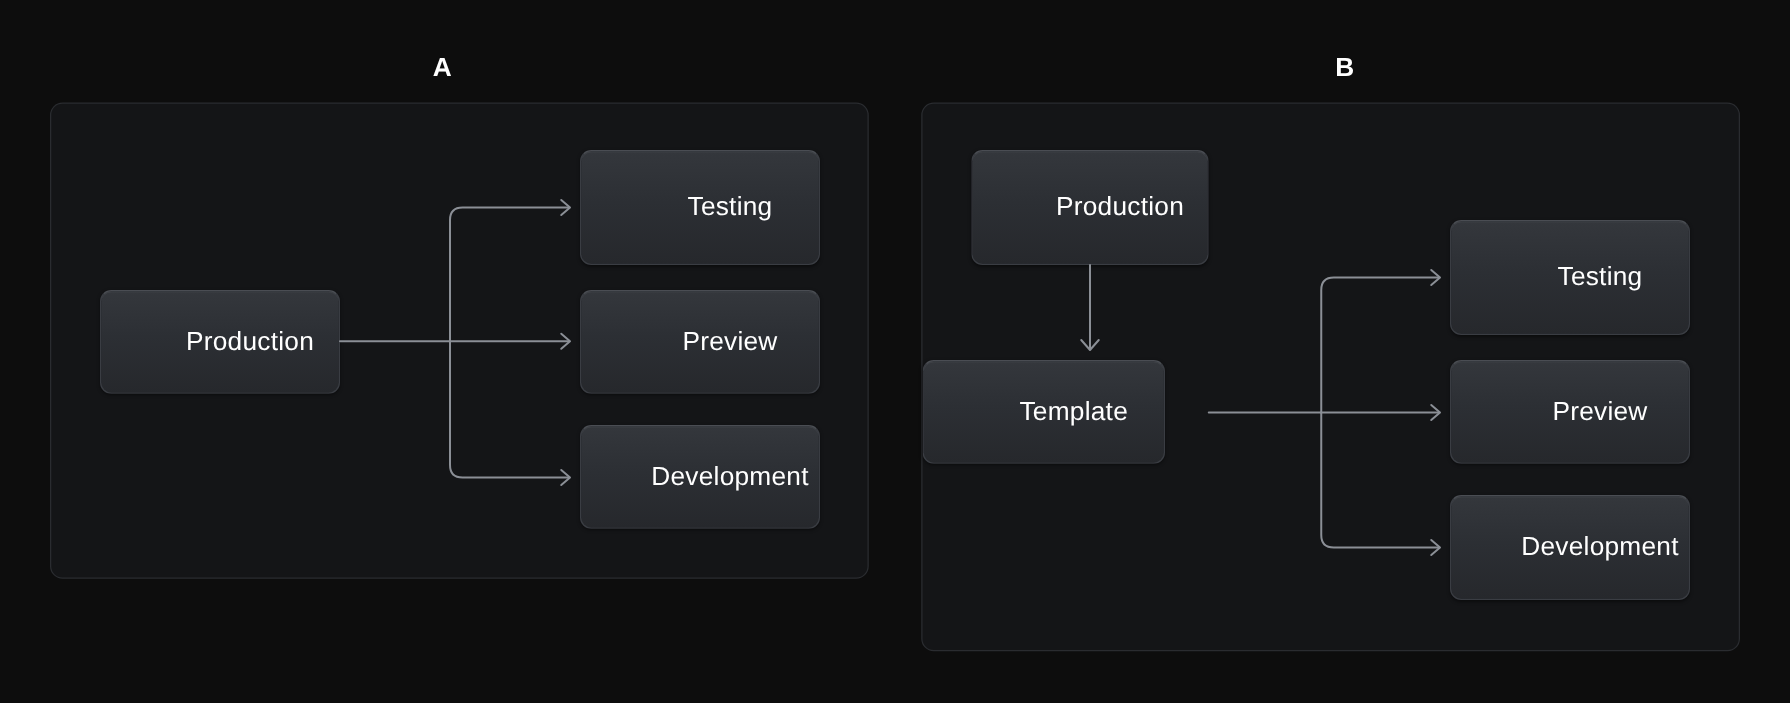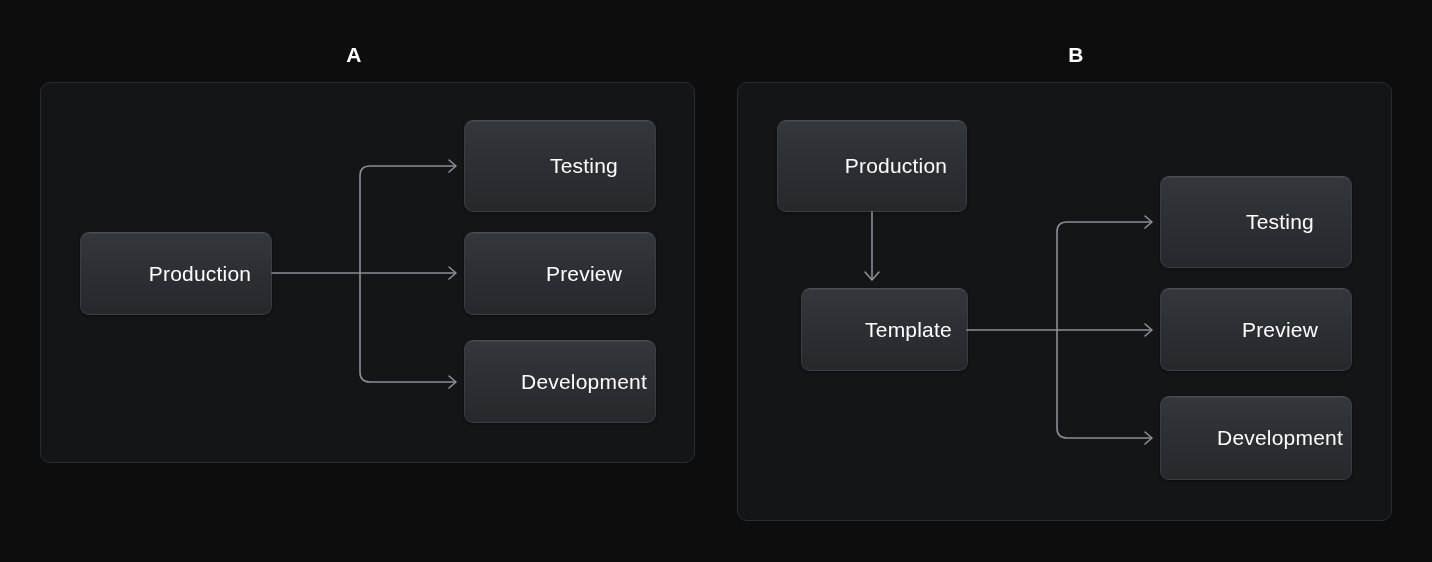--- a/index.html
+++ b/index.html
@@ -84,21 +84,21 @@
   <div class="node" style="left:464px; top:232px; width:192px; height:83px;">Preview</div>
 
   <div class="node" style="left:464px; top:340px; width:192px; height:83px;">Development</div>
 
   <div class="panel-label" style="left:1046px; top:43px;">B</div>
 
   <div class="panel" style="left:737px; top:82px; width:655px; height:439px;"></div>
 
   <div class="node" style="left:777px; top:120px; width:190px; height:92px;">Production</div>
 
-  <div class="node" style="left:801px; top:288px; width:167px; height:83px;">Template</div>
+  <div class="node" style="left:738px; top:288px; width:194px; height:83px;">Template</div>
 
   <div class="node" style="left:1160px; top:176px; width:192px; height:92px;">Testing</div>
 
   <div class="node" style="left:1160px; top:288px; width:192px; height:83px;">Preview</div>
 
   <div class="node" style="left:1160px; top:396px; width:192px; height:84px;">Development</div>
 
   <svg class="edges" viewBox="0 0 1432 562" width="1432" height="562">
 
     <path class="edge-path" d="M 272 273 L 360 273"></path>

